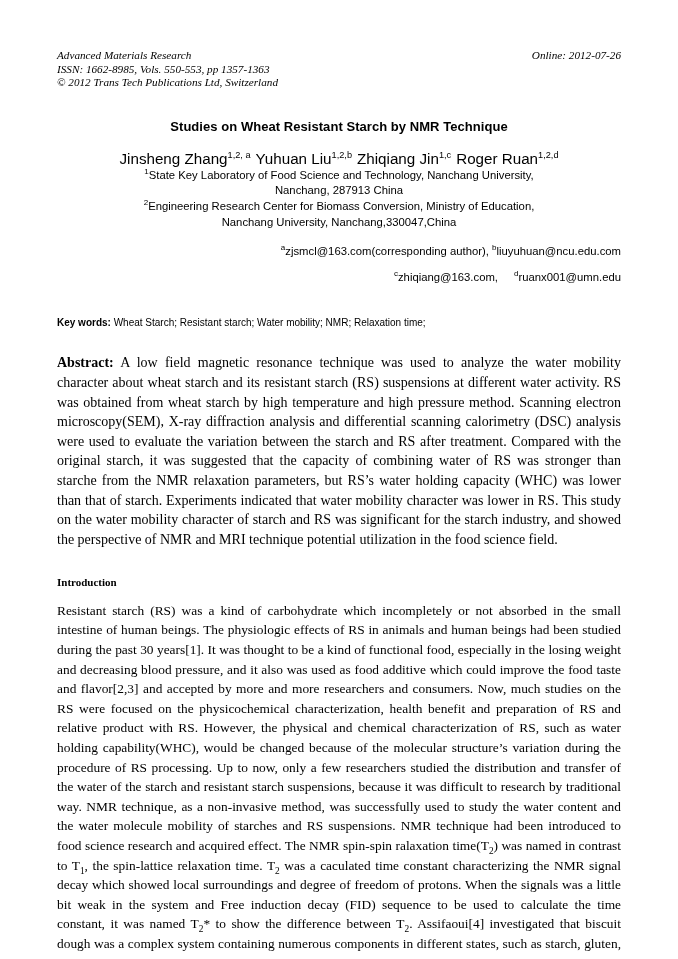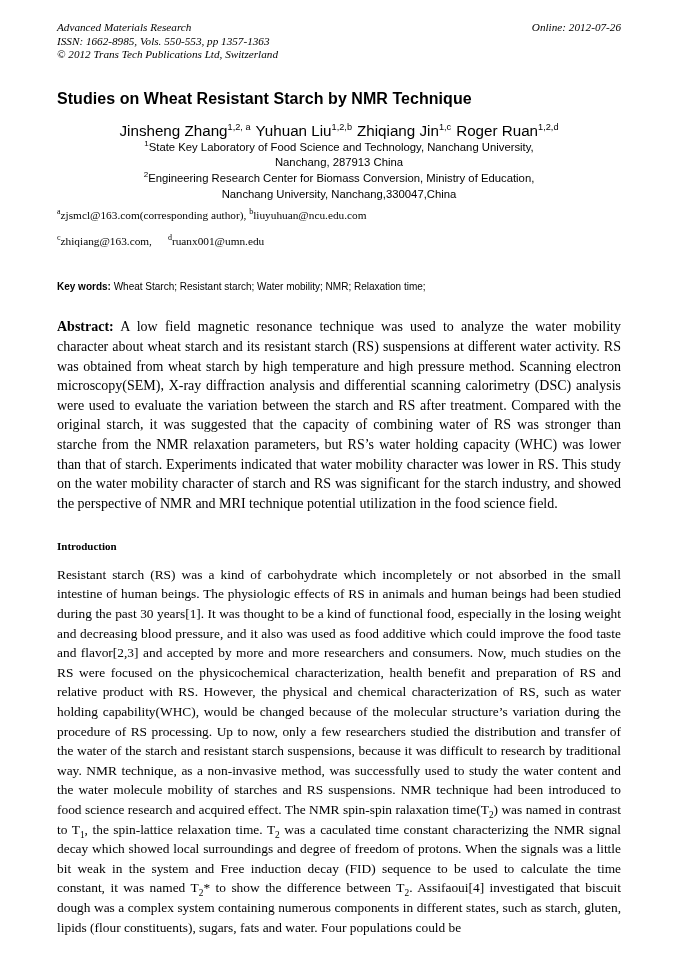--- a/index.html
+++ b/index.html
@@ -34,30 +34,30 @@
     font-size: 11.2px;
     line-height: 13.6px;
     color: #000;
   }
   .masthead-row {
     display: flex;
     justify-content: space-between;
     align-items: baseline;
   }
   .masthead-left { white-space: nowrap; }
-  .masthead-right { white-space: nowrap; }
+  .masthead-right { white-space: nowrap; margin-top: 28px; }
   .masthead-line { white-space: nowrap; }
 
   
   .title {
     font-family: "Liberation Sans", sans-serif;
     font-weight: bold;
-    font-size: 16px;
+    font-size: 13px;
     line-height: 20px;
-    text-align: left;
+    text-align: center;
     margin-top: 27px;
     letter-spacing: 0.05px;
   }
 
   
   .authors {
     font-family: "Liberation Sans", sans-serif;
     font-size: 15.2px;
     line-height: 19px;
     text-align: center;
@@ -80,25 +80,25 @@
   }
   .affils sup {
     font-size: 8px;
     vertical-align: super;
     line-height: 0;
   }
   .affil-line { white-space: nowrap; }
 
   
   .emails {
-    font-family: Liberation Serif, serif;
+    font-family: Liberation Sans, sans-serif;
     font-size: 11.3px;
     line-height: 15.6px;
-    text-align: left;
-    margin-top: 6px;
+    text-align: right;
+    margin-top: 14px;
   }
   .emails sup {
     font-size: 8px;
     vertical-align: super;
     line-height: 0;
   }
   .email-line { white-space: nowrap; }
   .email-line + .email-line { margin-top: 10px; }
   .email-gap { display: inline-block; width: 16px; }
 

